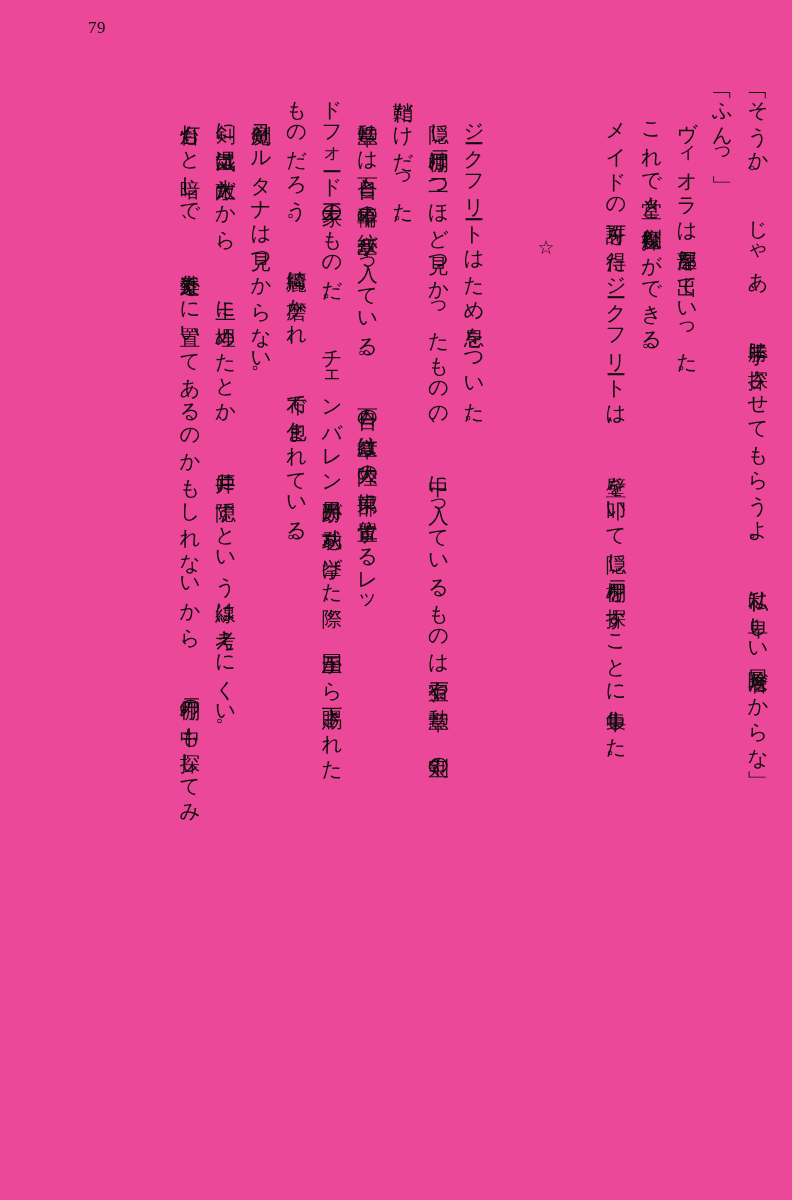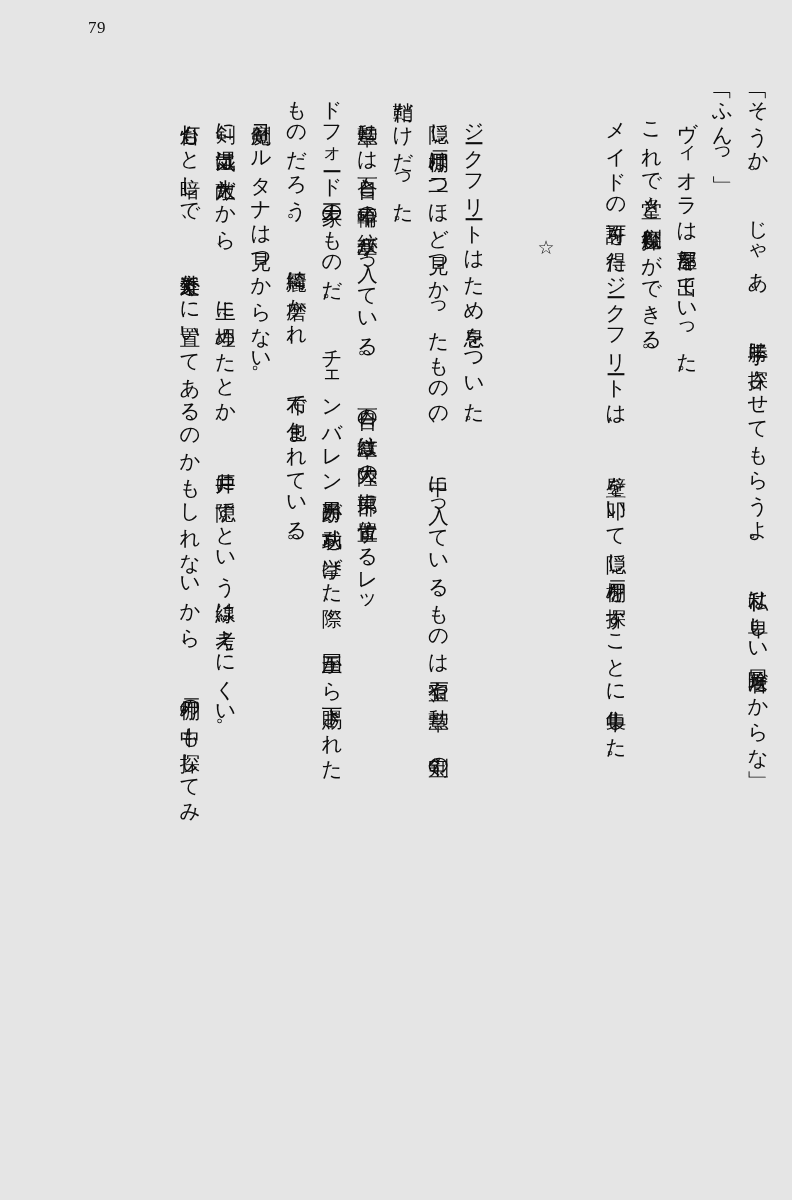--- a/index.html
+++ b/index.html
@@ -4,21 +4,21 @@
 <style>
   html, body {
     margin: 0;
     padding: 0;
     background: #ffffff;
   }
   .page {
     position: relative;
     width: 792px;
     height: 1200px;
-    background: #e5e5e5;
+    background: #ec4899;
     overflow: hidden;
     font-family: "DejaVu Serif", "Liberation Serif", serif;
     color: #111111;
   }
   .page-number {
     position: absolute;
     top: 18px;
     left: 88px;
     font-size: 17px;
     font-family: "Liberation Serif", "DejaVu Serif", serif;

